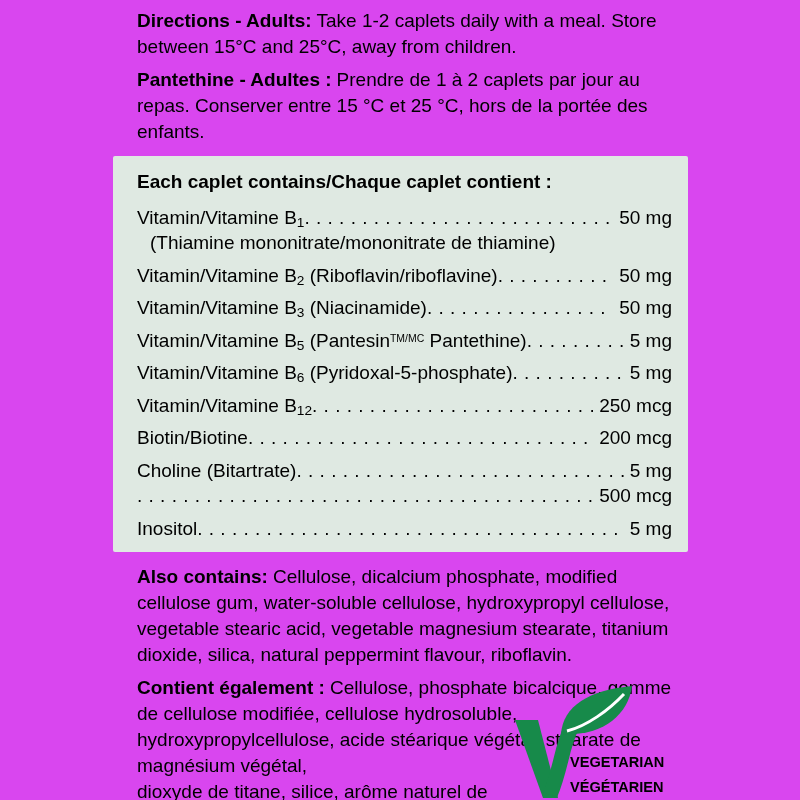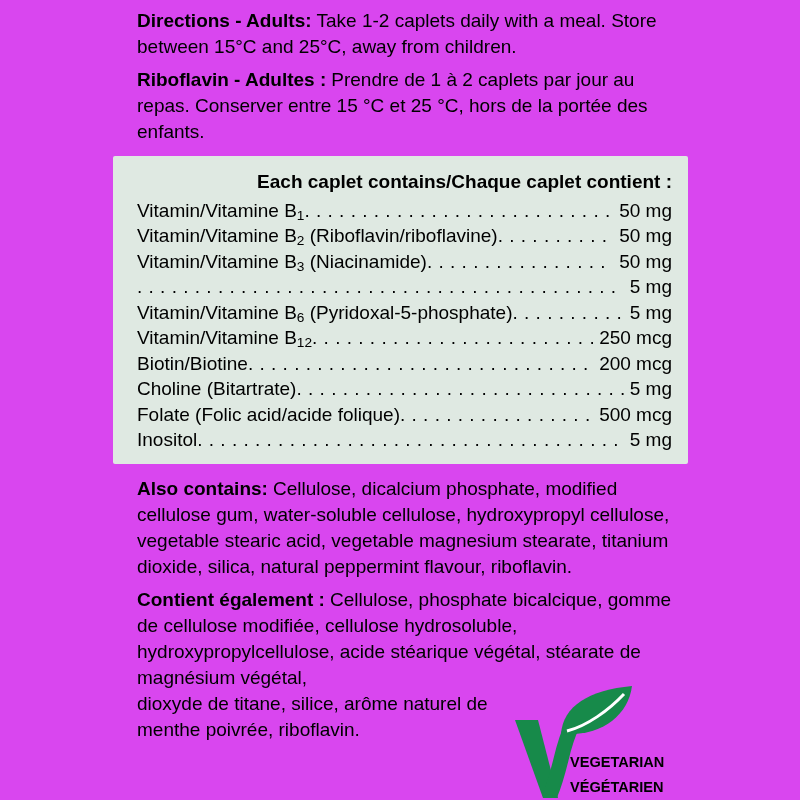--- a/index.html
+++ b/index.html
@@ -12,25 +12,25 @@
   }
   .content { position:absolute; left:113px; top:8px; width:575px; }
   .para { margin:0 0 7px 24px; width:551px; }
   .lbl { font-weight:bold; margin-right:5px; }
   sub { font-size:0.72em; line-height:0; vertical-align:-0.22em; }
   sup { font-size:0.55em; line-height:0; vertical-align:0.5em; letter-spacing:0; }
 
   .facts-box {
     box-sizing:border-box; width:575px; margin:11px 0 12px 0;
     background:var(--box-bg, #dfe9e2); border-radius:2px;
-    padding:13px 16px 11px 24px; line-height:25.5px;text-align:right;
+    padding:13px 16px 11px 24px; line-height:25.5px;
   }
   .facts-title { font-weight:bold; margin-bottom:3px; }
   .facts-row { display:flex; align-items:baseline; }
-  .row-name { white-space:nowrap; }
+  .row-name { white-space:nowrap;margin-top:7px; }
   .leader { flex:1 1 auto; overflow:hidden; white-space:nowrap; min-width:10px; }
   .leader::after {
     content:" . . . . . . . . . . . . . . . . . . . . . . . . . . . . . . . . . . . . . . . . . . . . . . . . . . . . . . . . . . . .";
     letter-spacing:0.5px;
   }
   .row-value { white-space:nowrap; padding-left:6px; }
   .row-note { margin-left:13px; }
 
   .contient-narrow { max-width:360px; }
 
@@ -45,41 +45,43 @@
   .veg-text.l2 { top:97px; }
 </style>
 </head>
 <body>
 
 <div class="sheet">
   <div class="content">
 
     <p class="para"><span class="lbl">Directions - Adults:</span><span>Take 1-2 caplets daily with a meal. Store between 15°C and 25°C, away from children.</span></p>
 
-    <p class="para"><span class="lbl">Riboflavin - Adultes :</span><span>Prendre de 1 à 2 caplets par jour au repas. Conserver entre 15 °C et 25 °C, hors de la portée des enfants.</span></p>
+    <p class="para"><span class="lbl">Pantethine - Adultes :</span><span>Prendre de 1 à 2 caplets par jour au repas. Conserver entre 15 °C et 25 °C, hors de la portée des enfants.</span></p>
 
     <div class="facts-box">
       <div class="facts-title">Each caplet contains/Chaque caplet contient :</div>
       <div id="facts-rows">
           <div class="facts-row">
             <span class="row-name">Vitamin/Vitamine B<sub>1</sub></span>
             <span class="leader"></span>
             <span class="row-value">50 mg</span>
           </div>
+          <div class="row-note">(Thiamine mononitrate/mononitrate de thiamine)</div>
           <div class="facts-row">
             <span class="row-name">Vitamin/Vitamine B<sub>2</sub> (Riboflavin/riboflavine)</span>
             <span class="leader"></span>
             <span class="row-value">50 mg</span>
           </div>
           <div class="facts-row">
             <span class="row-name">Vitamin/Vitamine B<sub>3</sub> (Niacinamide)</span>
             <span class="leader"></span>
             <span class="row-value">50 mg</span>
           </div>
           <div class="facts-row">
+            <span class="row-name">Vitamin/Vitamine B<sub>5</sub> (Pantesin<sup>TM/MC</sup> Pantethine)</span>
             <span class="leader"></span>
             <span class="row-value">5 mg</span>
           </div>
           <div class="facts-row">
             <span class="row-name">Vitamin/Vitamine B<sub>6</sub> (Pyridoxal-5-phosphate) </span>
             <span class="leader"></span>
             <span class="row-value">5 mg</span>
           </div>
           <div class="facts-row">
             <span class="row-name">Vitamin/Vitamine B<sub>12</sub></span>
@@ -90,21 +92,20 @@
             <span class="row-name">Biotin/Biotine </span>
             <span class="leader"></span>
             <span class="row-value">200 mcg</span>
           </div>
           <div class="facts-row">
             <span class="row-name">Choline (Bitartrate)</span>
             <span class="leader"></span>
             <span class="row-value">5 mg</span>
           </div>
           <div class="facts-row">
-            <span class="row-name">Folate (Folic acid/acide folique)</span>
             <span class="leader"></span>
             <span class="row-value">500 mcg</span>
           </div>
           <div class="facts-row">
             <span class="row-name">Inositol</span>
             <span class="leader"></span>
             <span class="row-value">5 mg</span>
           </div>
         </div>
     </div>

